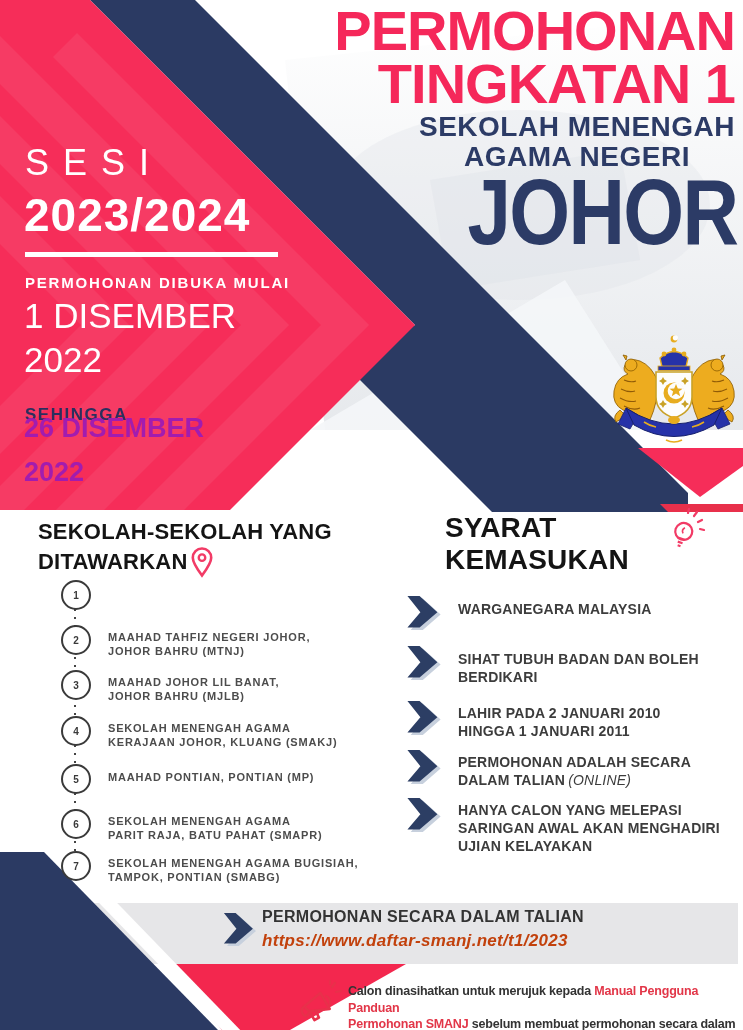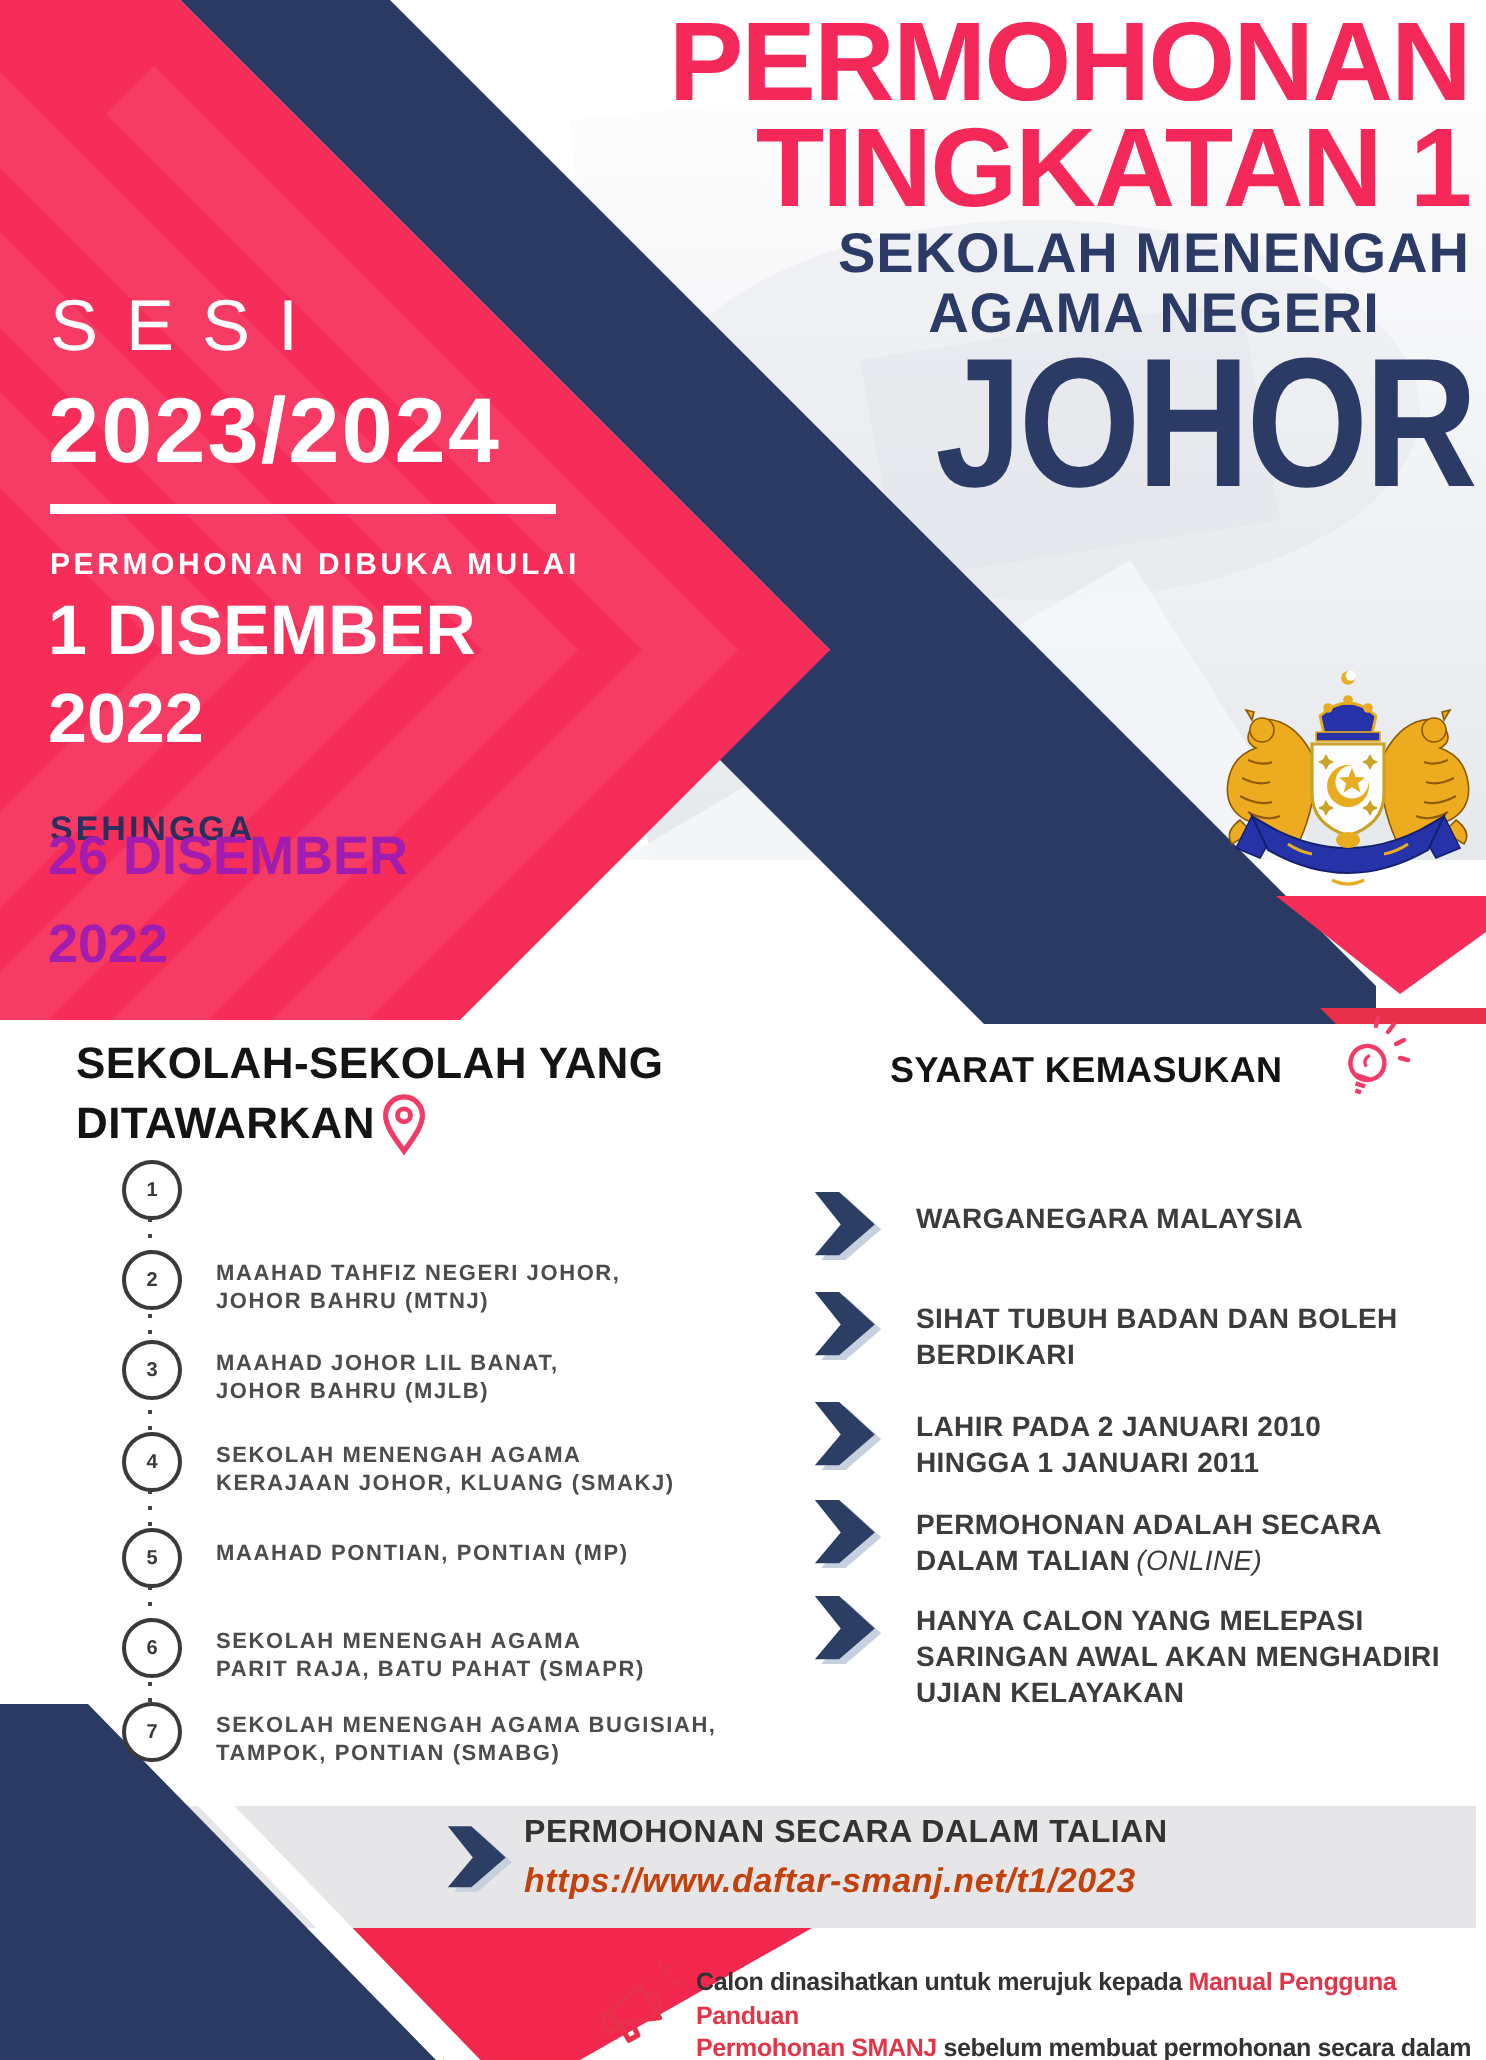--- a/index.html
+++ b/index.html
@@ -13,32 +13,32 @@
     font-size:56px;line-height:53px;letter-spacing:-1px;margin-left:42px;}
   .title-sub{right:8px;top:112px;text-align:center;color:#2C3B66;font-weight:bold;
     font-size:28px;line-height:30px;letter-spacing:.5px;}
   .title-johor{right:6px;top:166px;text-align:right;color:#2C3B66;font-weight:bold;
     font-size:92px;line-height:92px;transform:scaleX(.85);transform-origin:right top;letter-spacing:-2px;}
   
   .sesi{left:25px;top:142px;color:#fff;font-size:36px;font-weight:500;letter-spacing:14px;}
   .years{left:24px;top:188px;color:#fff;font-size:46px;font-weight:bold;letter-spacing:1px;}
   .rule{left:25px;top:252px;width:253px;height:5px;background:#fff;}
   .open-label{left:25px;top:274px;color:#fff;font-size:15px;font-weight:bold;letter-spacing:1.8px;}
-  .open-date{left:24px;top:294px;color:#fff;font-size:35px;font-weight:bold;line-height:44px;white-space:pre-line;}
+  .open-date{left:24px;top:294px;color:#fff;font-size:35px;font-weight:normal;line-height:44px;white-space:pre-line;}
   .until-label{left:25px;top:386px;color:#2A2F5E;font-size:17px;font-weight:bold;letter-spacing:1.5px;margin-top:19px;}
   .close-date{left:24px;top:406px;color:#a21caf;font-size:27px;font-weight:bold;line-height:44px;white-space:pre-line;}
   
   .schools-head{left:38px;top:517px;color:#141414;font-size:22px;font-weight:800;line-height:30px;white-space:pre-line;letter-spacing:.2px;}
   .school-item{left:108px;width:258px;color:#4C4C4C;font-size:11px;font-weight:bold;
     letter-spacing:.8px;line-height:14px;white-space:pre-line;}
   .numcircle{left:61px;width:26px;height:26px;border:2px solid #3a3a3a;border-radius:50%;
     background:#fff;display:flex;align-items:center;justify-content:center;
     font-size:10px;font-weight:bold;color:#3a3a3a;}
   
-  .syarat-head{left:445px;top:525px;color:#141414;font-size:18px;font-weight:800;letter-spacing:.2px;}
+  .syarat-head{left:445px;top:512px;color:#141414;font-size:28px;font-weight:800;letter-spacing:.2px;}
   .sy-text{left:458px;width:268px;color:#3C3C3C;font-size:14px;font-weight:bold;line-height:18px;letter-spacing:.2px;}
   .sy-text .lbl{white-space:pre-line;}
   .sfx{font-style:italic;font-weight:500;margin-left:3px;}
   .chev{position:absolute;}
   
   .bar-label{left:262px;top:908px;color:#333333;font-size:16px;font-weight:bold;letter-spacing:.3px;}
   .bar-url{left:262px;top:931px;color:#c2410c;font-size:17px;font-weight:bold;font-style:italic;letter-spacing:.3px;}
   
   .note{left:348px;top:983px;width:392px;color:#333333;font-size:12.5px;font-weight:bold;
     line-height:16.5px;letter-spacing:-.2px;}

